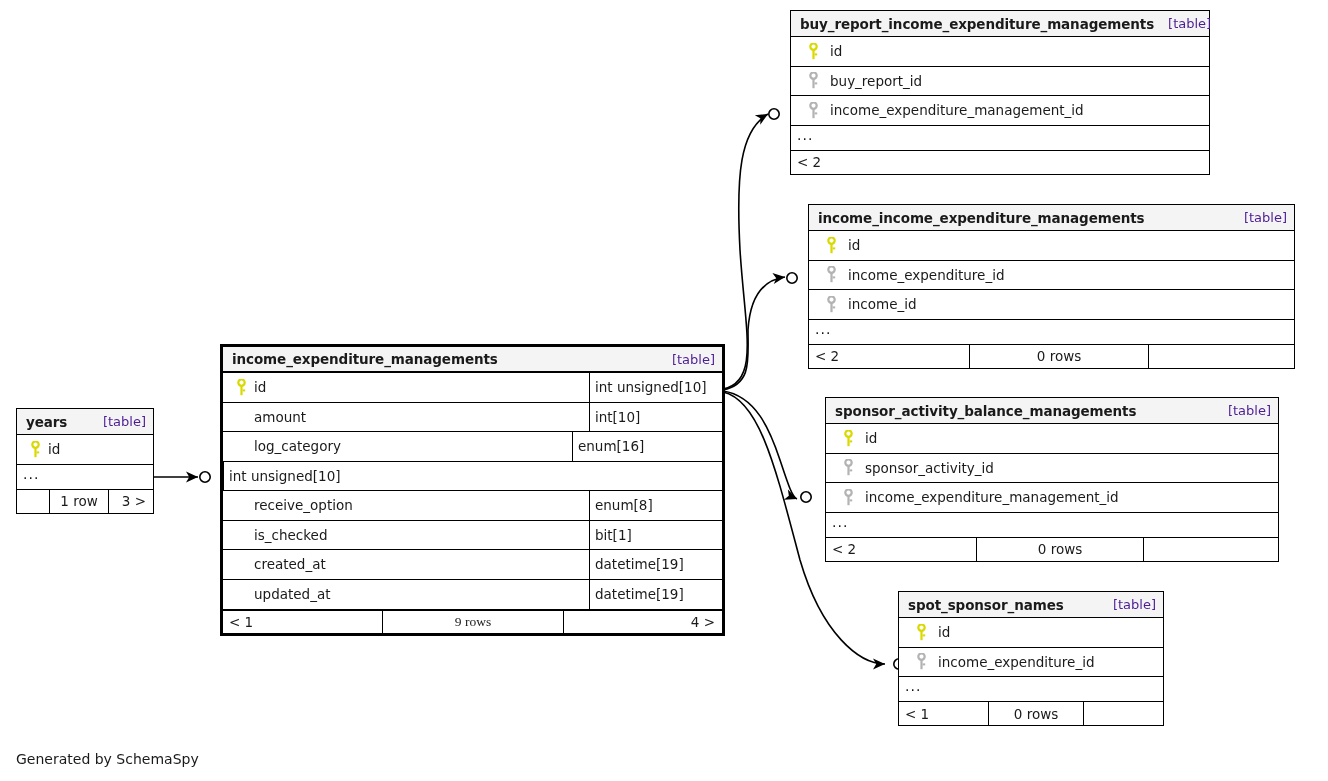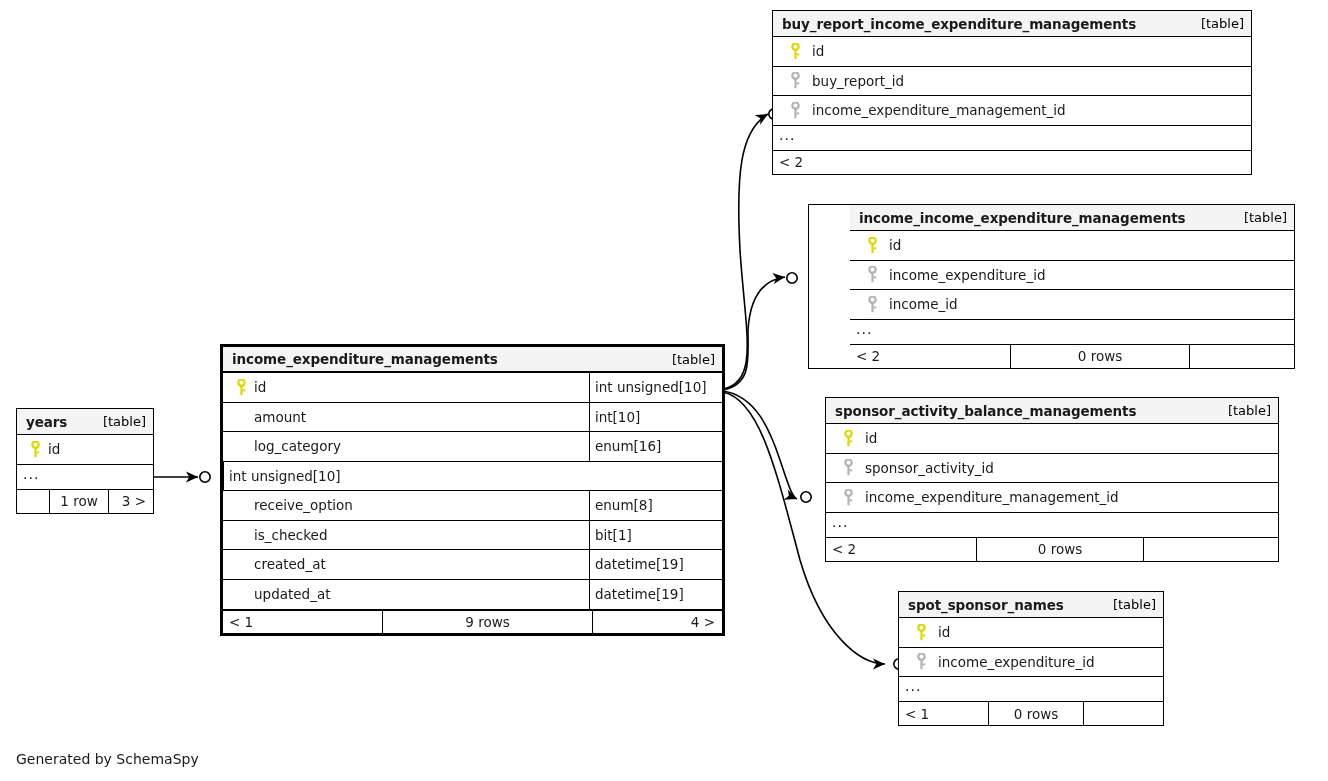--- a/index.html
+++ b/index.html
@@ -51,21 +51,21 @@
   .tbl.focus .tbl-title { border-bottom-width: 2px; }
   .tbl-title .name {
     font-weight: bold;
     font-size: 13.5px;
     letter-spacing: -0.1px;
     white-space: nowrap;
   }
   .tbl-title .kind {
     font-size: 13px;
     font-weight: normal;
-    color: #000000;
+    color: #4c1d95;
     padding-left: 14px;
     white-space: nowrap;
   }
 
   
   .rows { display: block; }
   .row {
     display: flex;
     align-items: stretch;
     height: 29.5px;
@@ -175,21 +175,21 @@
 
   <g fill="#ffffff" stroke="#000" stroke-width="1.6">
     <circle cx="774" cy="114" r="5.2"></circle>
     <circle cx="792" cy="278" r="5.2"></circle>
     <circle cx="806" cy="497" r="5.2"></circle>
     <circle cx="899" cy="664" r="5.2"></circle>
     <circle cx="205" cy="477" r="5.2"></circle>
   </g>
 </svg>
 
-<div class="tbl" id="tbl-buy-report" style="left:772px; top:10px; width:480px;text-align:center;">
+<div class="tbl" id="tbl-buy-report" style="left:790px; top:10px; width:420px;text-align:center;">
   <div class="tbl-title">
     <span class="name">buy_report_income_expenditure_managements</span>
     <span class="kind">[table]</span>
   </div>
   <div class="rows">
     <div class="row">
       <div class="cell-name">
         <span class="keyslot wide">
           <svg width="9" height="17" viewBox="0 0 9 17">
               <circle cx="4.5" cy="3.6" r="3.2" fill="none" stroke="#d9d900" stroke-width="2.2"></circle>
@@ -228,21 +228,21 @@
       <div class="cell-name">...</div>
     </div>
   </div>
   <div class="tbl-foot">
     <div class="foot-cell prev" style="width:172px;">&lt; 2</div>
     <div class="foot-cell mid" style="width:194px;margin-top:28px;">7 rows</div>
     <div class="foot-cell next" style="flex:1 1 auto;"></div>
   </div>
 </div>
 
-<div class="tbl" id="tbl-income-income" style="left:808px; top:204px; width:487px;padding-left:41px;">
+<div class="tbl" id="tbl-income-income" style="left:808px; top:204px; width:487px;">
   <div class="tbl-title">
     <span class="name">income_income_expenditure_managements</span>
     <span class="kind">[table]</span>
   </div>
   <div class="rows">
     <div class="row">
       <div class="cell-name">
         <span class="keyslot wide">
           <svg width="9" height="17" viewBox="0 0 9 17">
               <circle cx="4.5" cy="3.6" r="3.2" fill="none" stroke="#d9d900" stroke-width="2.2"></circle>
@@ -406,21 +406,21 @@
         <span class="keyslot"></span>
         <span class="lbl">amount</span>
       </div>
       <div class="cell-type" style="width:133px;">int[10]</div>
     </div>
     <div class="row">
       <div class="cell-name">
         <span class="keyslot"></span>
         <span class="lbl">log_category</span>
       </div>
-      <div class="cell-type" style="width:133px;">enum[16]</div>
+      <div class="cell-type" style="width:150px;">enum[16]</div>
     </div>
     <div class="row">
       <div class="cell-type" style="width:133px;">int unsigned[10]</div>
     </div>
     <div class="row">
       <div class="cell-name">
         <span class="keyslot"></span>
         <span class="lbl">receive_option</span>
       </div>
       <div class="cell-type" style="width:133px;">enum[8]</div>
@@ -442,21 +442,21 @@
     <div class="row">
       <div class="cell-name">
         <span class="keyslot"></span>
         <span class="lbl">updated_at</span>
       </div>
       <div class="cell-type" style="width:133px;">datetime[19]</div>
     </div>
   </div>
   <div class="tbl-foot">
     <div class="foot-cell prev" style="width:159px;">&lt; 1</div>
-    <div class="foot-cell mid" style="width:211px;">9 rows</div>
+    <div class="foot-cell mid" style="width:182px;font-family:Liberation Serif, serif;">9 rows</div>
     <div class="foot-cell next" style="flex:1 1 auto;">4 &gt;</div>
   </div>
 </div>
 
 <div class="tbl" id="tbl-years" style="left:16px; top:408px; width:138px;">
   <div class="tbl-title">
     <span class="name">years</span>
     <span class="kind">[table]</span>
   </div>
   <div class="rows">

